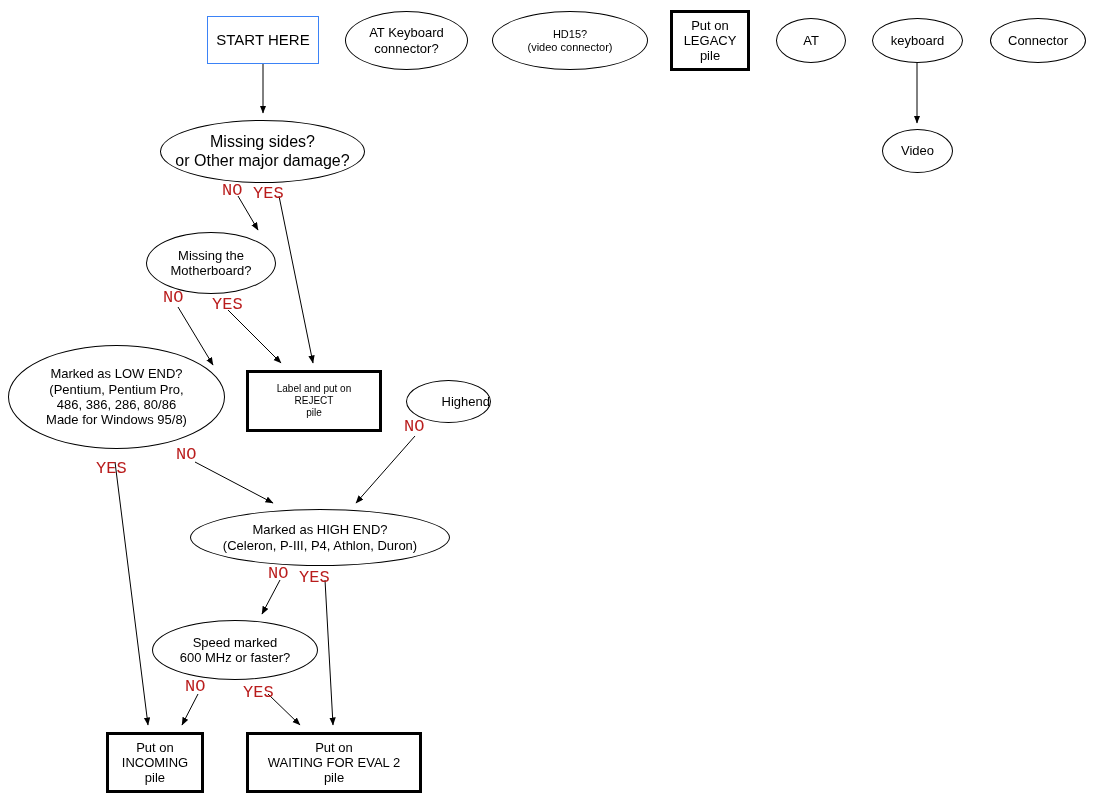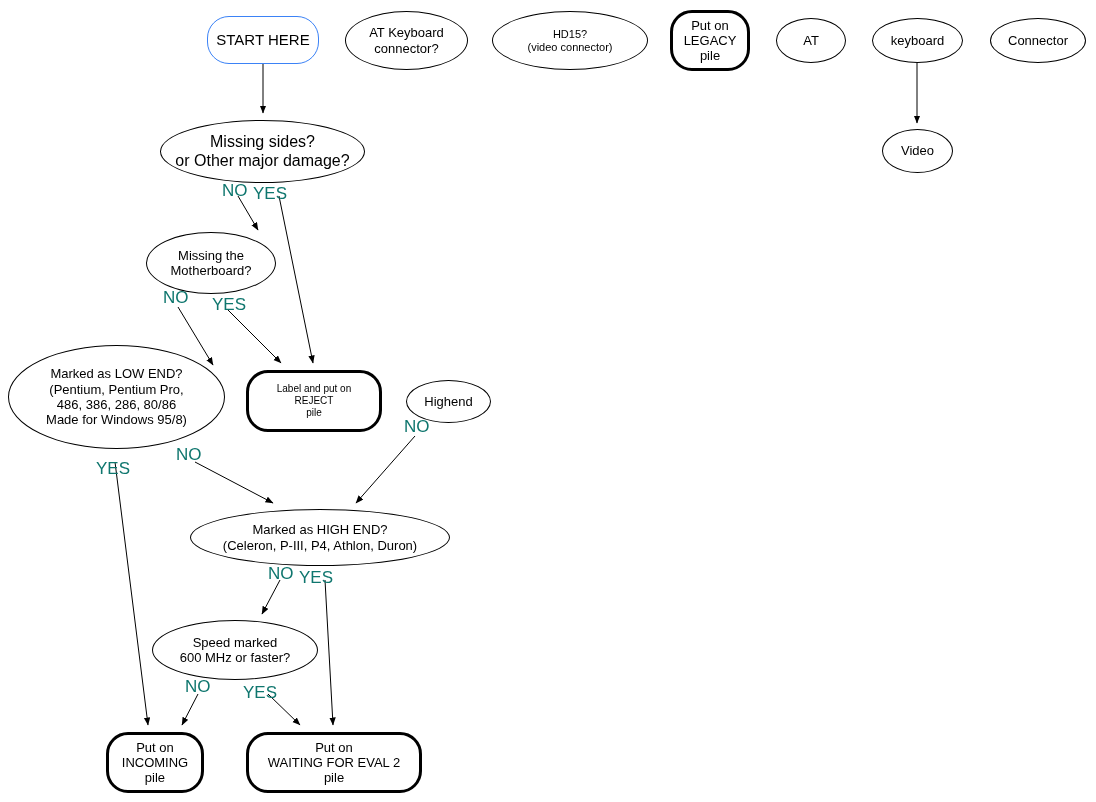--- a/index.html
+++ b/index.html
@@ -24,21 +24,20 @@
     pointer-events: none;
   }
   .node {
     position: absolute;
     display: flex;
     align-items: center;
     justify-content: center;
     text-align: center;
     color: #000000;
     box-sizing: border-box;
-    border-radius: 22px;
   }
   .node .node-text {
     display: block;
     line-height: 1.18;
     white-space: pre;
   }
   .ellipse {
     border: 1px solid #000000;
     border-radius: 50%;
     background: #ffffff;
@@ -46,22 +45,22 @@
   .box-thin {
     border: 1px solid #3b82f6;
     background: #ffffff;
   }
   .box-thick {
     border: 3px solid #000000;
     background: #ffffff;
   }
   .edge-label {
     position: absolute;
-    color: #0f766e;
-    font-family: Liberation Sans, sans-serif;
+    color: #b91c1c;
+    font-family: Liberation Mono, monospace;
     font-size: 17px;
     line-height: 1;
     white-space: pre;
   }
 </style>
 </head>
 <body>
 
 <div id="canvas">
 
@@ -129,21 +128,21 @@
         <span class="node-text">Marked as LOW END?
 (Pentium, Pentium Pro,
 486, 386, 286, 80/86
 Made for Windows 95/8)</span>
       </div>
       <div class="node box-thick" style="left: 246px; top: 370px; width: 136px; height: 62px; font-size: 10px;">
         <span class="node-text">Label and put on
 REJECT
 pile</span>
       </div>
-      <div class="node ellipse" style="left: 406px; top: 380px; width: 85px; height: 43px; font-size: 13px;">
+      <div class="node ellipse" style="left: 406px; top: 380px; width: 85px; height: 43px; font-size: 13px; justify-content: flex-end;">
         <span class="node-text">Highend</span>
       </div>
       <div class="node ellipse" style="left: 190px; top: 509px; width: 260px; height: 57px; font-size: 13px;">
         <span class="node-text">Marked as HIGH END?
 (Celeron, P-III, P4, Athlon, Duron)</span>
       </div>
       <div class="node ellipse" style="left: 152px; top: 620px; width: 166px; height: 60px; font-size: 13px;">
         <span class="node-text">Speed marked
 600 MHz or faster?</span>
       </div>

